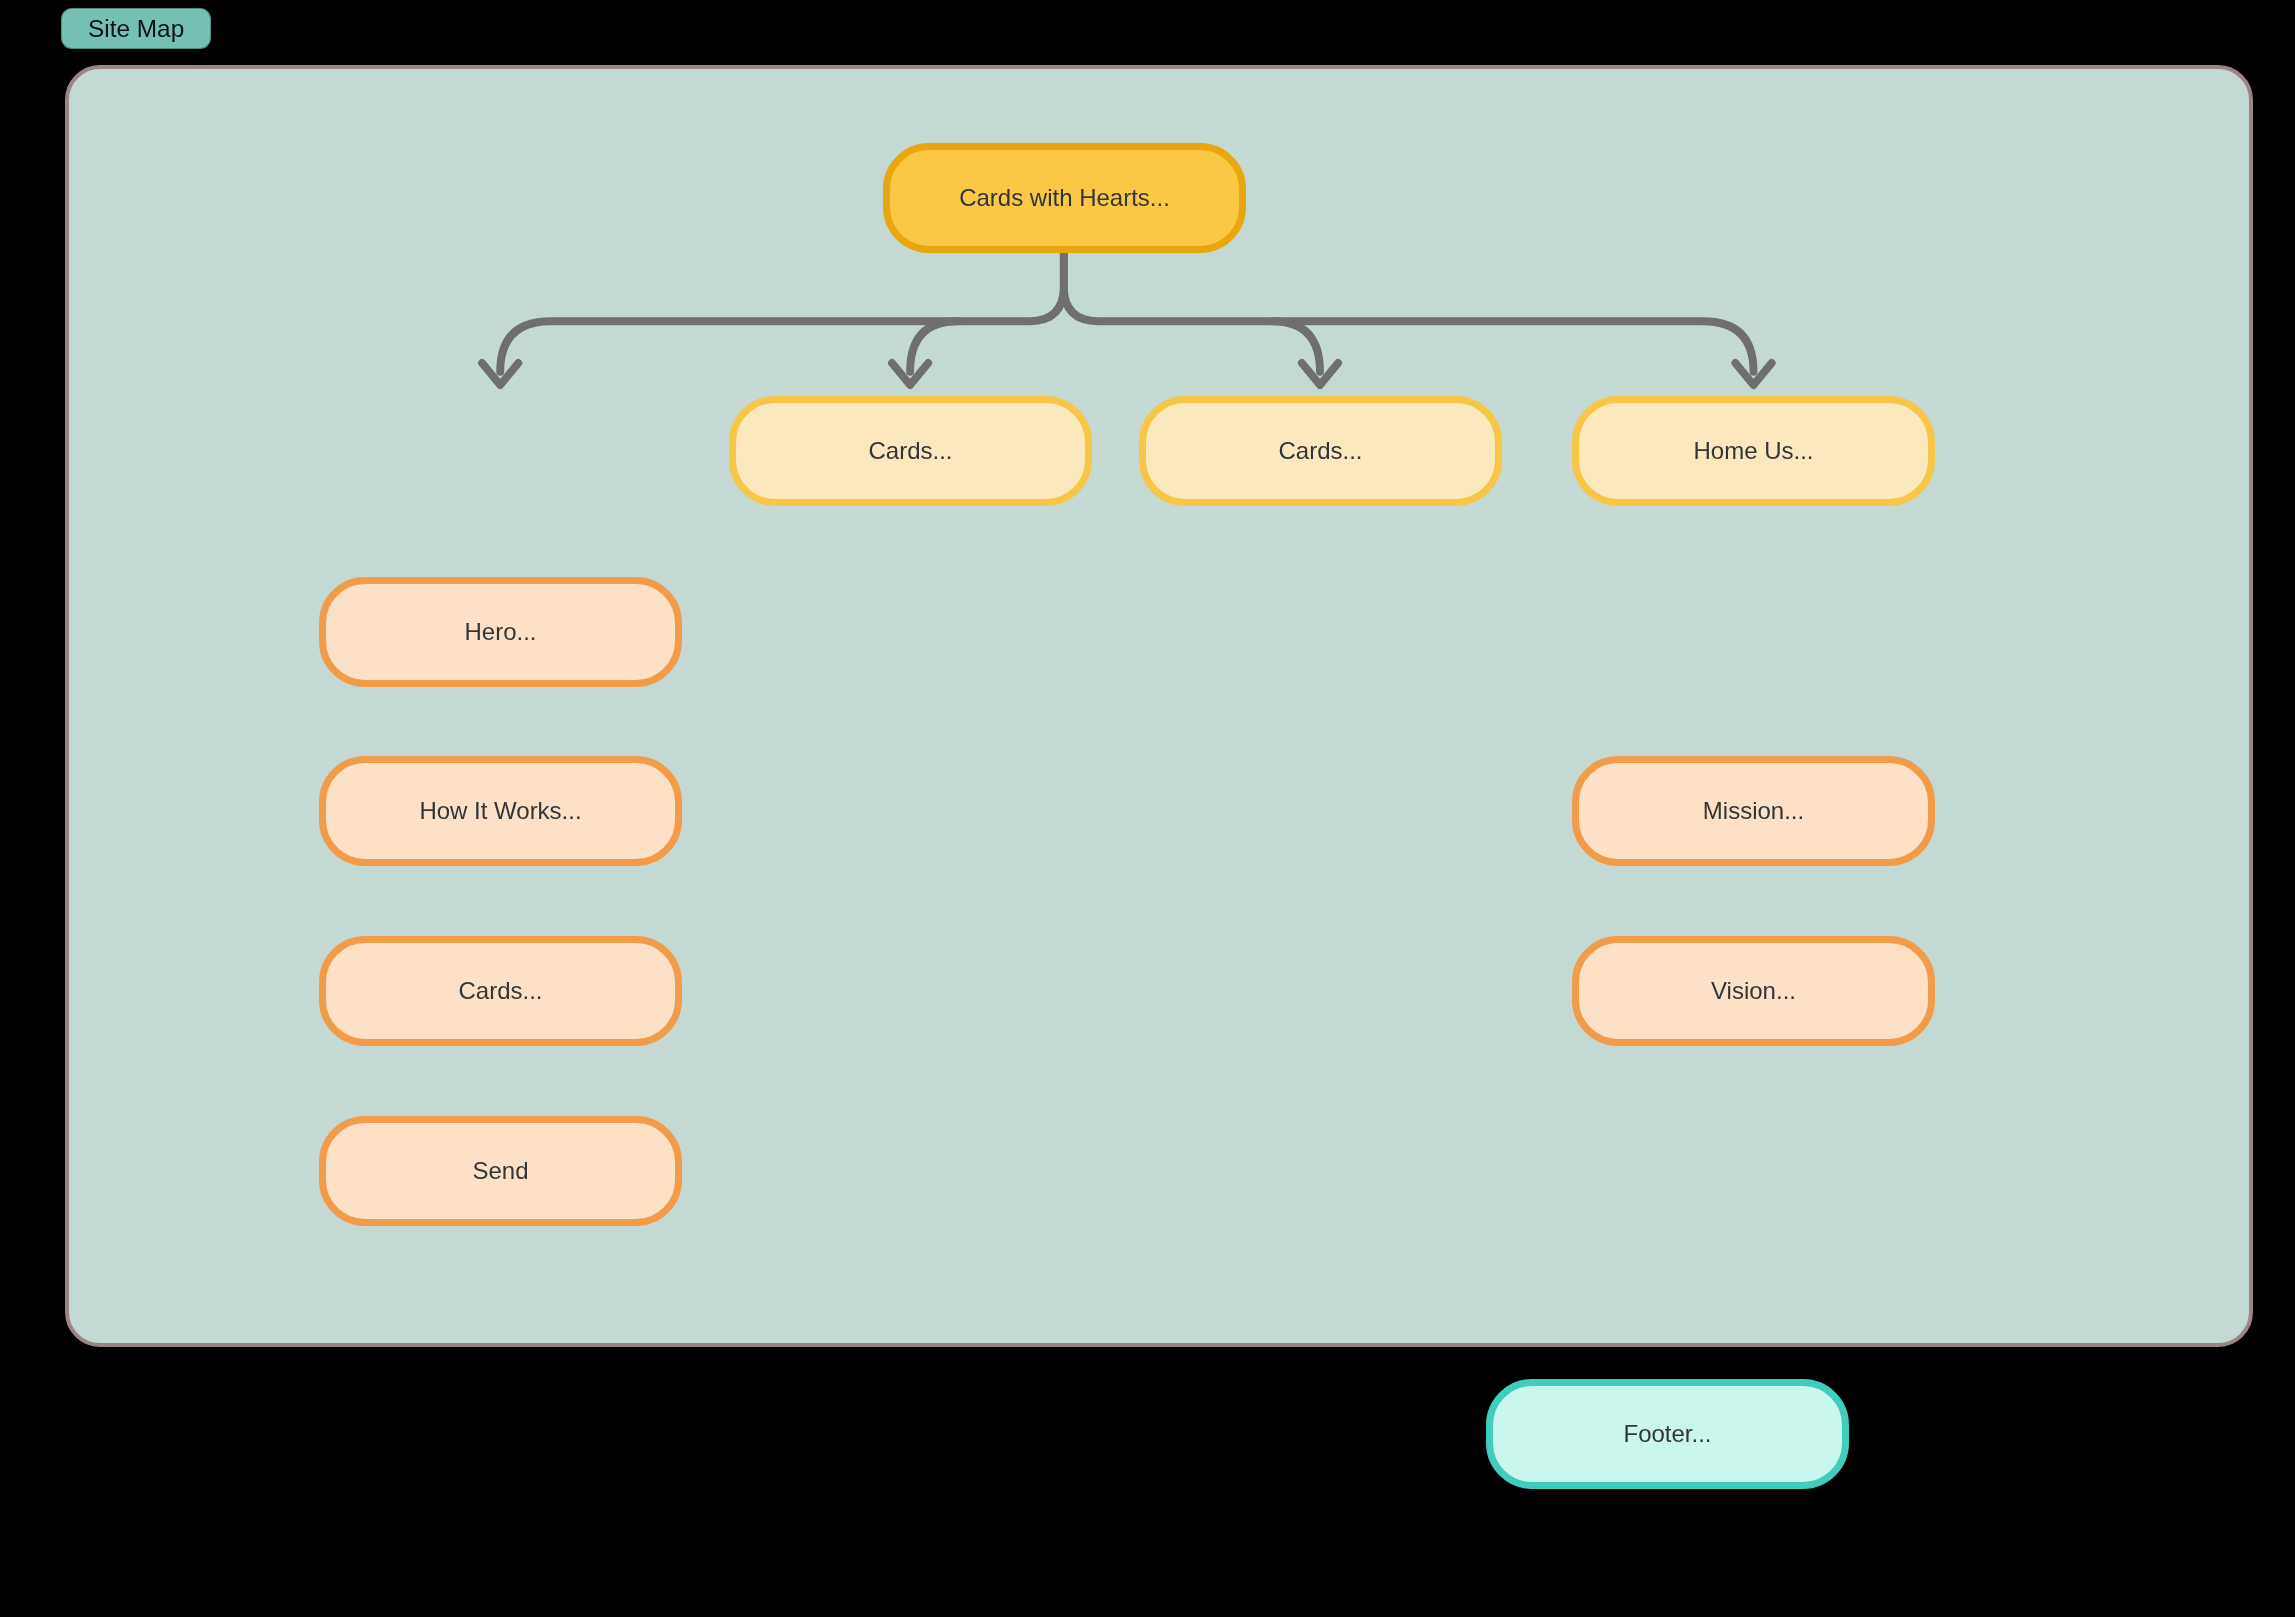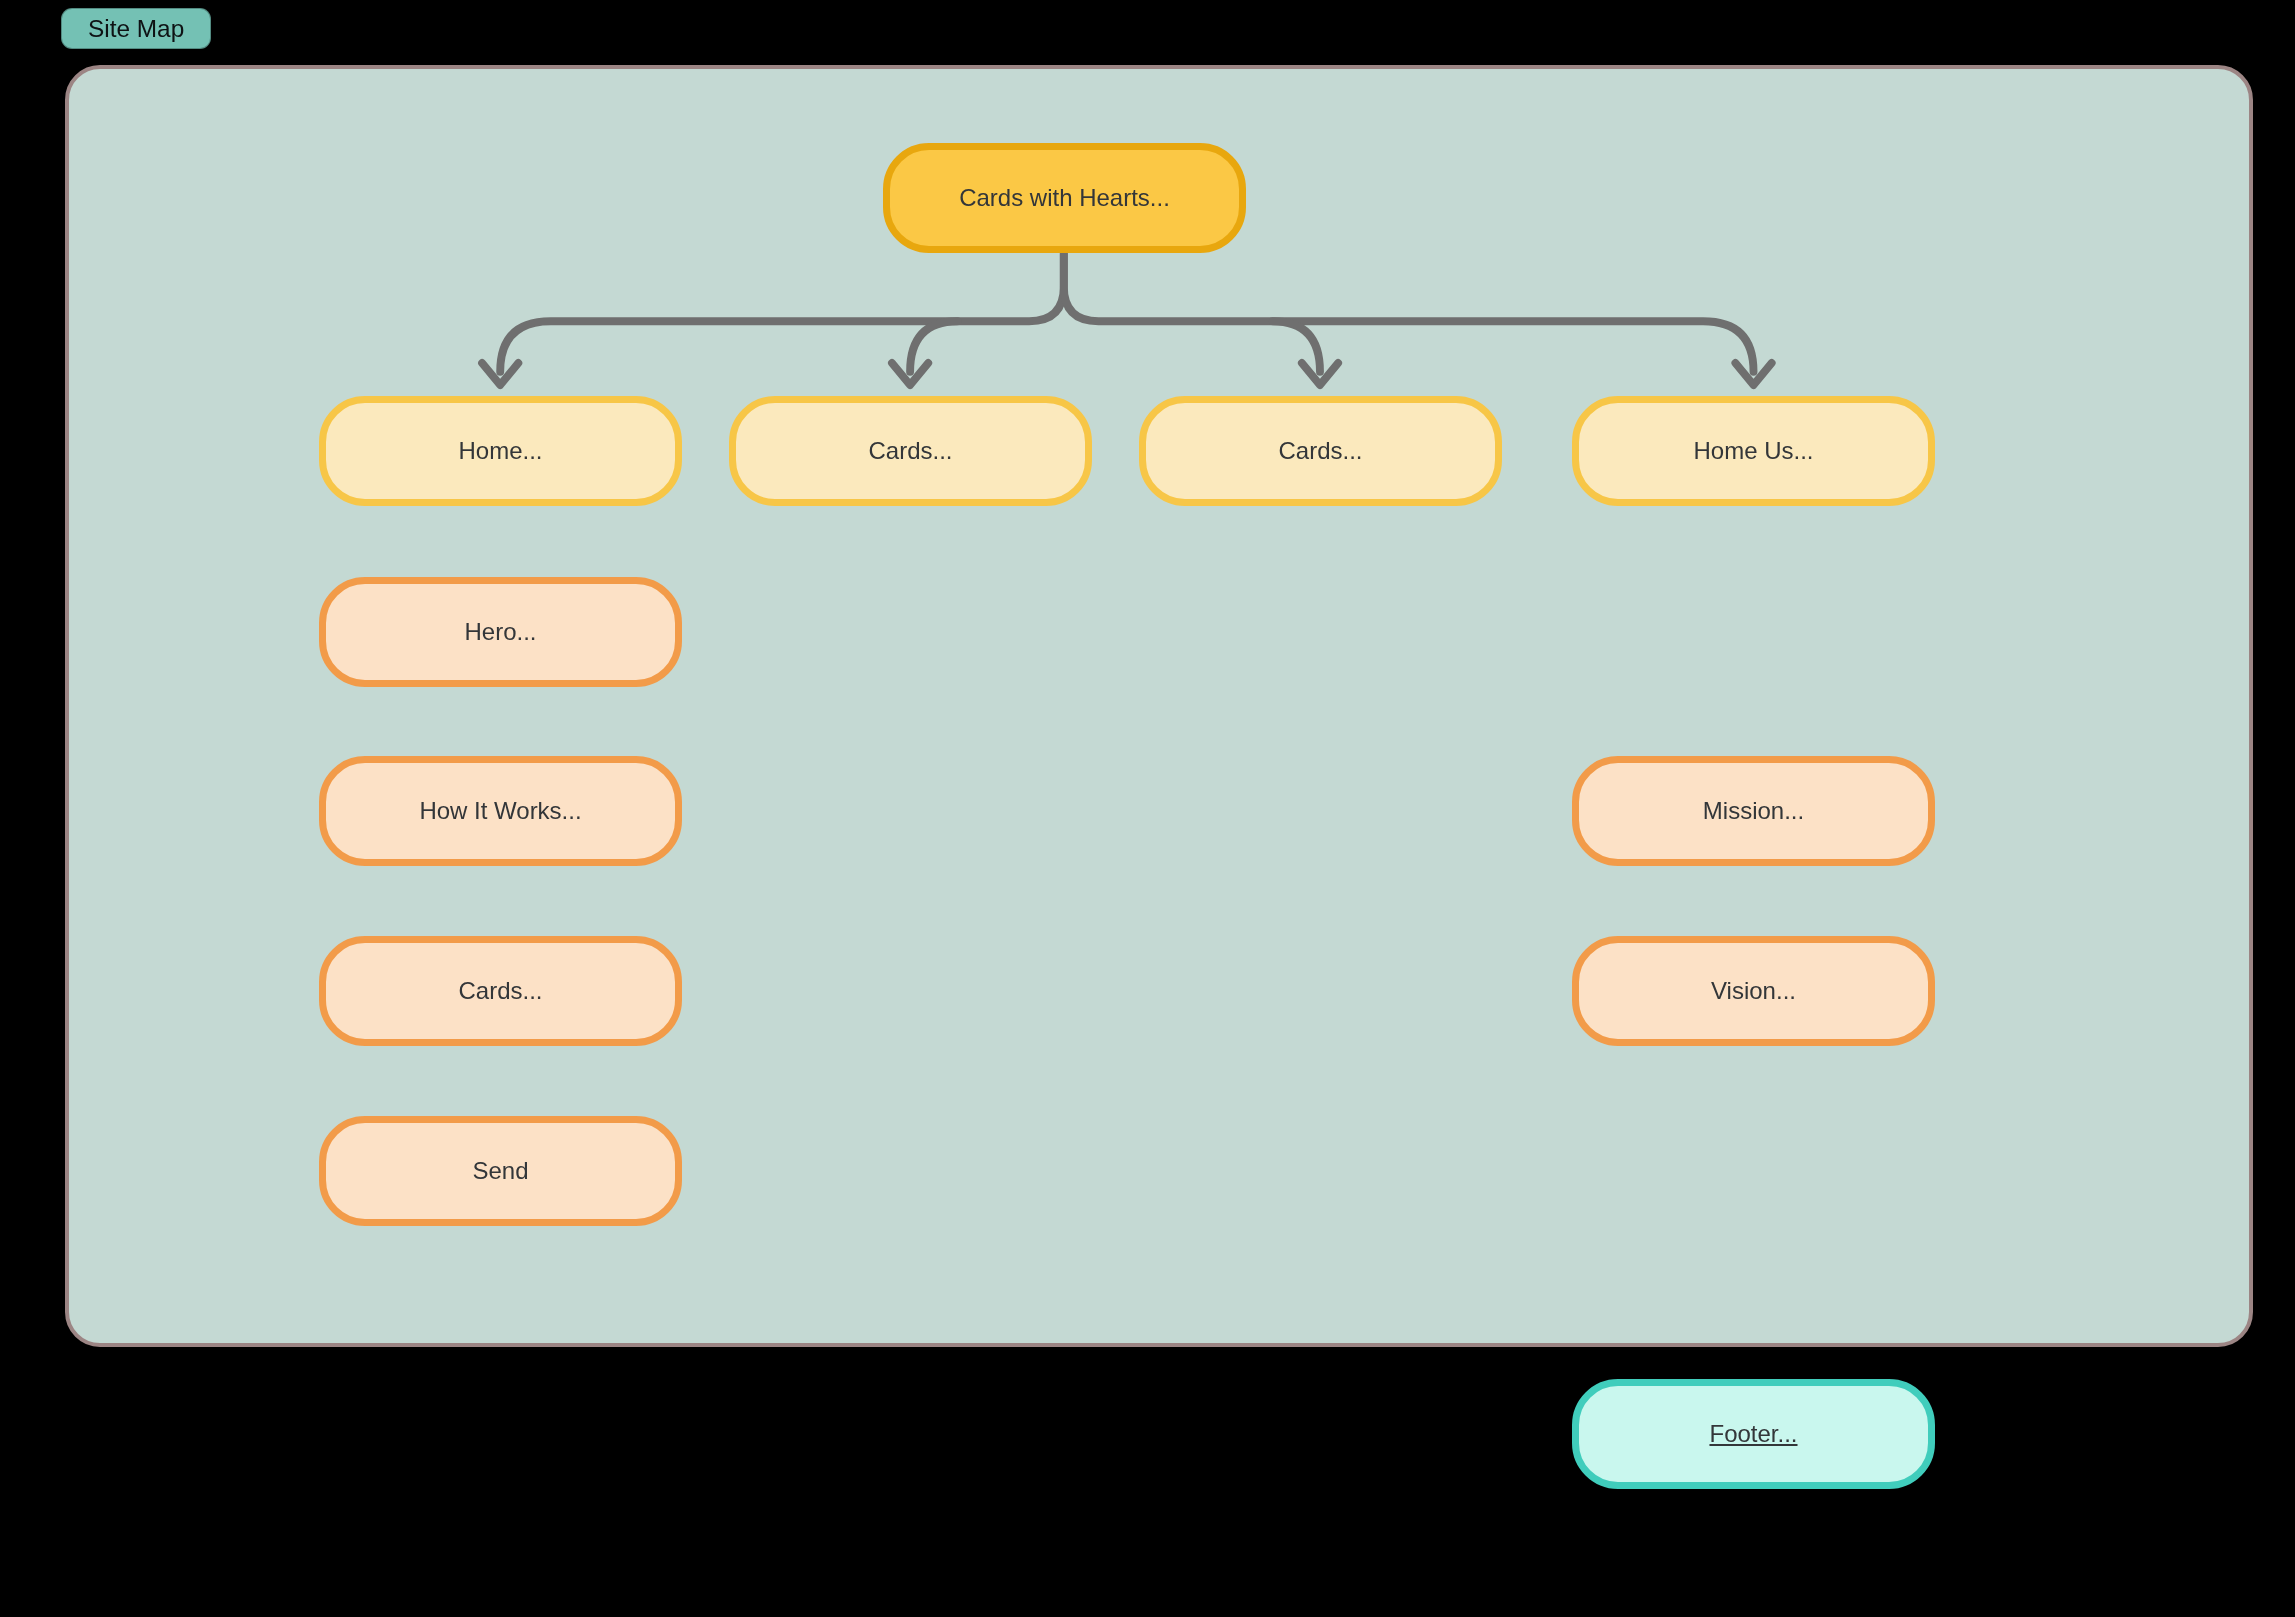--- a/index.html
+++ b/index.html
@@ -111,30 +111,29 @@
       <path class="conn" d="M1527,320 Q1587,320 1587,384"></path>
 
       <path class="conn" d="M524,373 L547,401 L570,373"></path>
       <path class="conn" d="M1044,373 L1067,401 L1090,373"></path>
       <path class="conn" d="M1564,373 L1587,401 L1610,373"></path>
       <path class="conn" d="M2114,373 L2137,401 L2160,373"></path>
     </svg>
 
     <div class="node root" style="left:814px; top:74px;">Cards with Hearts...</div>
 
-    <div class="node l1" style="left:250px; top:327px;">Home...</div>
     <div class="node l1" style="left:660px; top:327px;">Cards...</div>
     <div class="node l1" style="left:1070px; top:327px;">Cards...</div>
     <div class="node l1" style="left:1503px; top:327px;">Home Us...</div>
 
     <div class="node l2" style="left:250px; top:508px;">Hero...</div>
     <div class="node l2" style="left:250px; top:687px;">How It Works...</div>
     <div class="node l2" style="left:250px; top:867px;">Cards...</div>
     <div class="node l2" style="left:250px; top:1047px;">Send</div>
 
     <div class="node l2" style="left:1503px; top:687px;">Mission...</div>
     <div class="node l2" style="left:1503px; top:867px;">Vision...</div>
 
-    <div class="node footer-node" style="left:1503px; top:1310px;text-decoration:underline;">Footer...</div>
+    <div class="node footer-node" style="left:1417px; top:1310px;">Footer...</div>
 
   </div>
 </div>
 
 
 </body></html>

